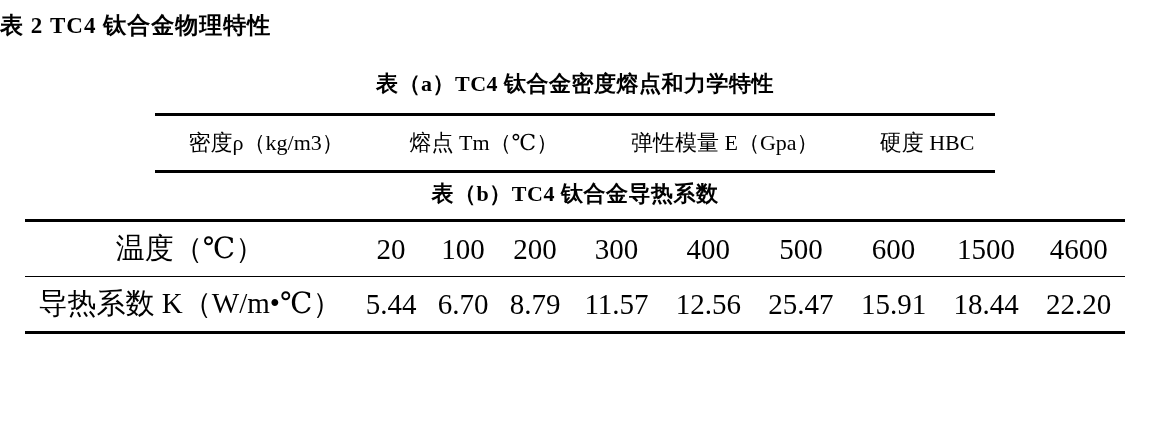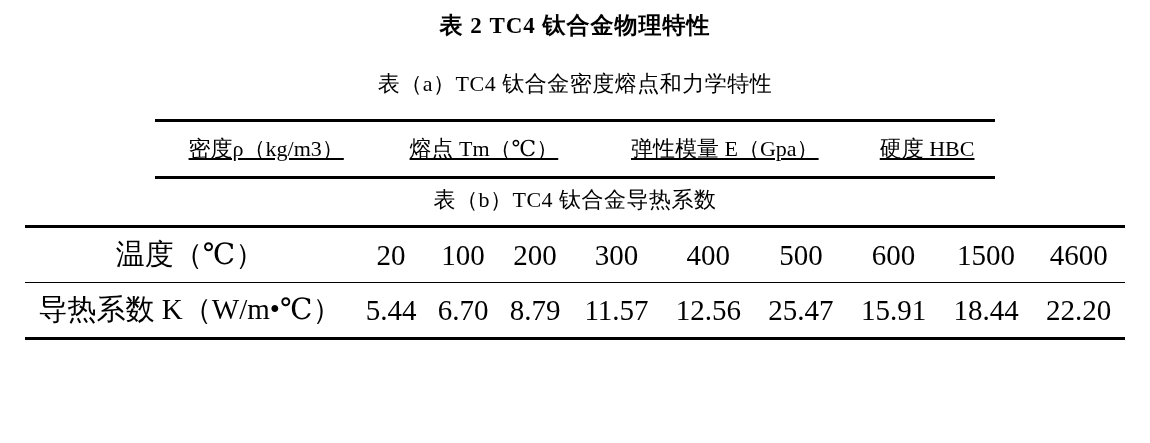--- a/index.html
+++ b/index.html
@@ -13,44 +13,42 @@
     font-family: "Liberation Serif", "DejaVu Serif", serif;
     color: #000000;
     overflow: hidden;
   }
   .page {
     position: relative;
     width: 1150px;
     height: 443px;
   }
   .title {
-    text-align: center;
     font-size: 23px;
     font-weight: bold;
     letter-spacing: 1px;
     margin-top: 10px;
   }
   .subtitle {
     text-align: center;
     font-size: 22px;
-    font-weight: normal;
+    font-weight: bold;
     letter-spacing: 0.5px;
   }
   .sub-a {
     margin-top: 28px;
   }
   .sub-b {
     margin-top: 6px;
   }
 
   
   .table-a-wrap {
-    margin: 20px auto 0 auto;
+    margin: 14px auto 0 auto;
     width: 840px;
-    text-decoration: underline;
   }
   table.tbl {
     border-collapse: collapse;
     width: 100%;
   }
   table.tbl td, table.tbl th {
     font-weight: normal;
     text-align: center;
     padding: 0;
   }

